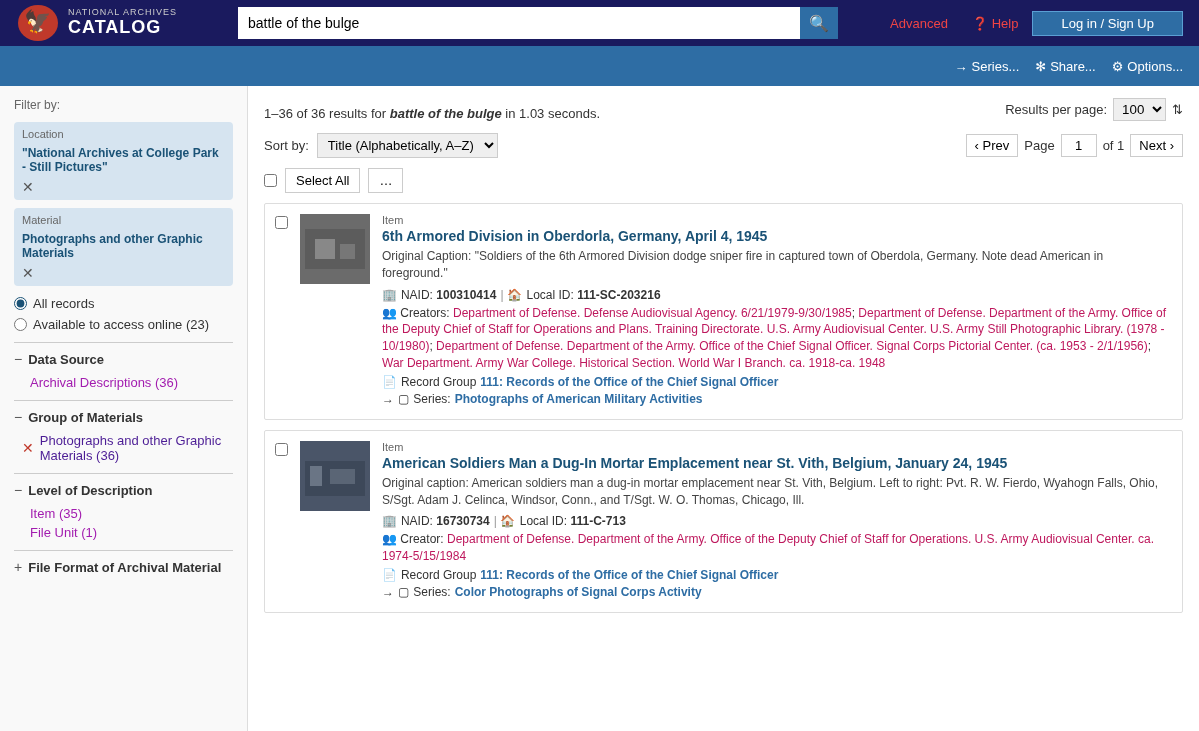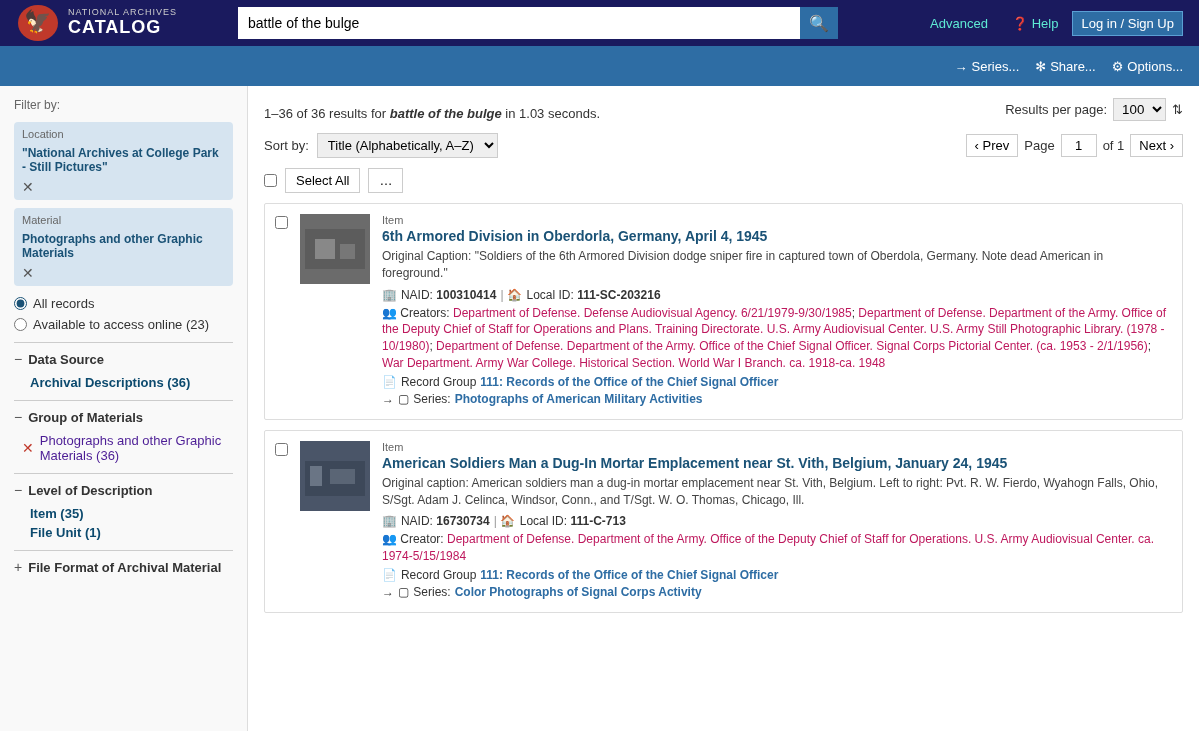--- a/index.html
+++ b/index.html
@@ -67,32 +67,32 @@
       color: #fff;
       font-size: 16px;
     }
     .header-nav {
       display: flex;
       align-items: center;
       gap: 4px;
       margin-left: auto;
     }
     .header-nav a, .header-nav button {
-      color: #5eead4;
+      color: #ef4444;
       text-decoration: none;
       font-size: 13px;
       padding: 4px 10px;
       background: none;
       border: none;
       cursor: pointer;
     }
     .signin-btn {
       background: #2e6da4 !important;
       border: 1px solid #5a9fd4 !important;
-      padding: 4px 8px !important;
+      padding: 4px 28px !important;
       color: #fff !important;
     }
 
     
     .toolbar {
       background: #2e6da4;
       display: flex;
       align-items: center;
       padding: 0 16px;
       height: 40px;
@@ -194,23 +194,22 @@
     .filter-section-header .toggle-icon {
       font-size: 14px;
       color: #555;
       font-weight: normal;
     }
     .filter-option {
       padding: 2px 0 2px 16px;
       font-size: 13px;
     }
     .filter-option a {
-      color: #0c4a6e;
+      color: #a21caf;
       text-decoration: none;
-      font-weight: bold;
     }
     .filter-option-active {
       display: flex;
       align-items: center;
       gap: 6px;
       padding: 2px 0 2px 8px;
       font-size: 13px;
     }
     .filter-option-active .remove-btn {
       background: none;

